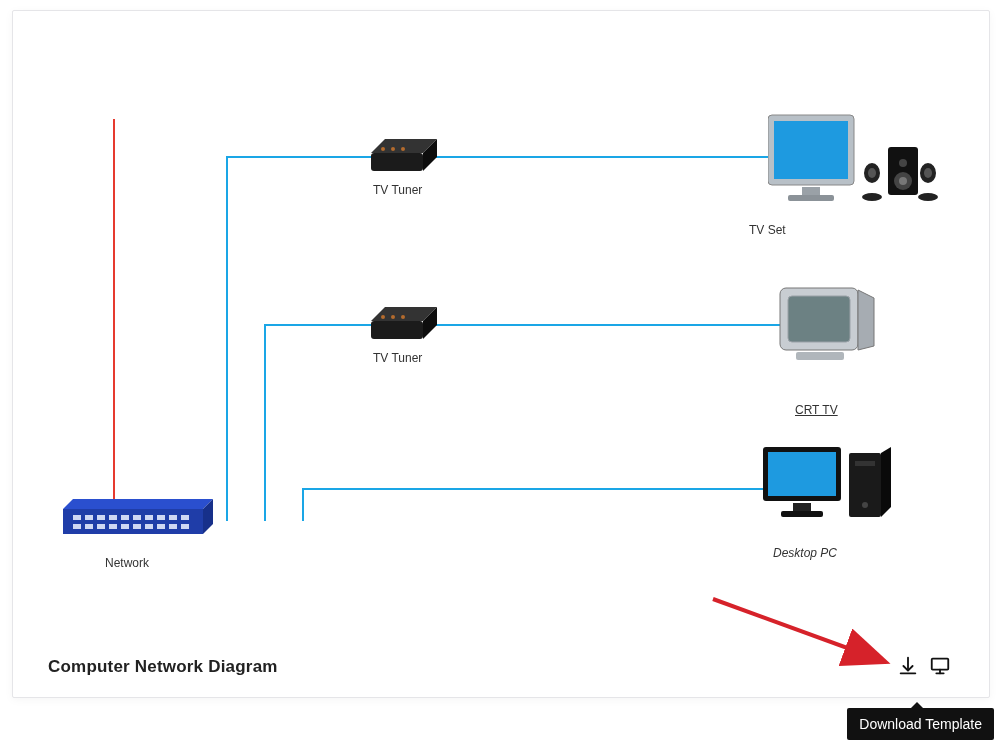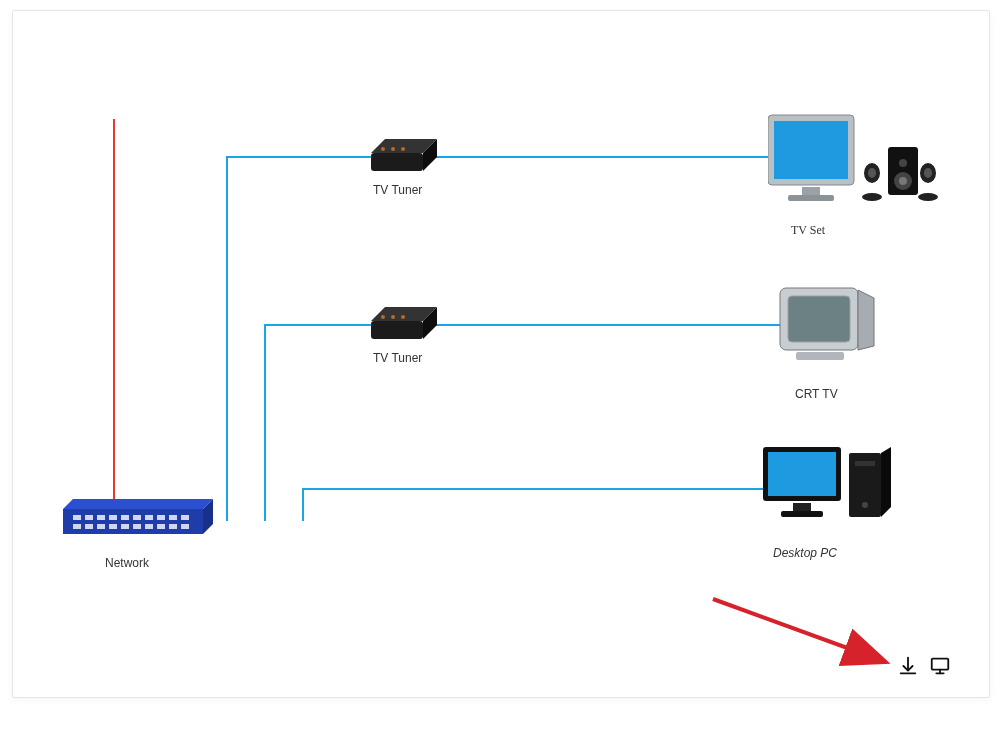--- a/index.html
+++ b/index.html
@@ -229,32 +229,32 @@
         <rect x="120" y="36" width="30" height="48" rx="3" fill="#111"></rect>
         <circle cx="135" cy="52" r="4" fill="#444"></circle>
         <circle cx="135" cy="70" r="9" fill="#444"></circle>
         <circle cx="135" cy="70" r="4" fill="#777"></circle>
 
         <ellipse cx="160" cy="62" rx="8" ry="10" fill="#222"></ellipse>
         <ellipse cx="160" cy="62" rx="4" ry="5" fill="#555"></ellipse>
         <ellipse cx="160" cy="86" rx="10" ry="4" fill="#222"></ellipse>
       </svg>
     </div>
-    <div class="node-label" style="left:778px; top:212px;font-family:Liberation Serif, serif;">TV Set</div>
+    <div class="node-label" style="left:736px; top:212px;">TV Set</div>
 
     <div class="crt node">
       <svg viewBox="0 0 100 90">
         <rect x="2" y="2" width="78" height="62" rx="6" fill="#c8cdd2" stroke="#777"></rect>
         <rect x="10" y="10" width="62" height="46" rx="4" fill="#2f4f4f" opacity=".6"></rect>
         <rect x="10" y="10" width="62" height="46" rx="4" fill="none" stroke="#9aa1a7"></rect>
         <polygon points="80,4 96,12 96,60 80,64" fill="#a6acb2" stroke="#777"></polygon>
         <rect x="18" y="66" width="48" height="8" rx="2" fill="#b0b6bb"></rect>
       </svg>
     </div>
-    <div class="node-label" style="left:782px; top:376px;">CRT TV</div>
+    <div class="node-label" style="left:782px; top:392px;text-decoration:underline;">CRT TV</div>
 
     <div class="pc node">
       <svg viewBox="0 0 140 90">
 
         <rect x="0" y="6" width="78" height="54" rx="3" fill="#111"></rect>
         <rect x="5" y="11" width="68" height="44" fill="#1e9ae0"></rect>
         <rect x="30" y="62" width="18" height="8" fill="#222"></rect>
         <rect x="18" y="70" width="42" height="6" rx="2" fill="#111"></rect>
 
         <rect x="86" y="12" width="32" height="64" rx="2" fill="#1a1a1a"></rect>
@@ -267,33 +267,35 @@
 
     <svg class="svg-layer" viewBox="0 0 976 686">
       <defs>
         <marker id="arrowhead" markerWidth="12" markerHeight="10" refX="10" refY="5" orient="auto">
           <polygon points="0,0 12,5 0,10" fill="#d6222a"></polygon>
         </marker>
       </defs>
       <line x1="700" y1="588" x2="870" y2="650" stroke="#d6222a" stroke-width="4" marker-end="url(#arrowhead)"></line>
     </svg>
 
+    <div class="caption">Computer Network Diagram</div>
 
     <div class="action-icons">
       <div class="icon-btn" title="Download">
         <svg viewBox="0 0 24 24" fill="none" stroke="#111" stroke-width="2" stroke-linecap="round" stroke-linejoin="round">
           <path d="M12 3v12"></path>
           <path d="M7 12l5 5 5-5"></path>
           <path d="M4 20h16"></path>
         </svg>
       </div>
       <div class="icon-btn" title="Open in editor">
         <svg viewBox="0 0 24 24" fill="none" stroke="#111" stroke-width="2" stroke-linecap="round" stroke-linejoin="round">
           <rect x="3" y="4" width="18" height="12" rx="1"></rect>
           <path d="M8 20h8"></path>
           <path d="M12 16v4"></path>
         </svg>
       </div>
     </div>
 
   </div>
 
+  <div class="tooltip">Download Template</div>
 </div>
 
 </body></html>

